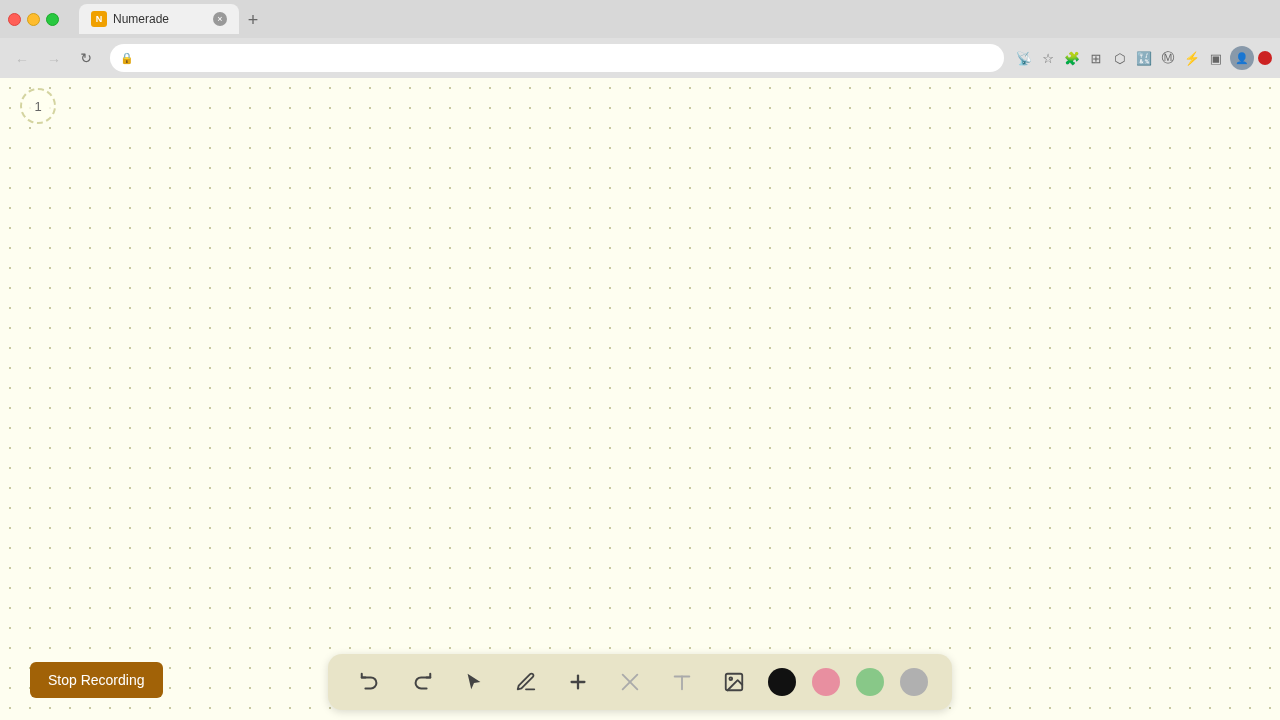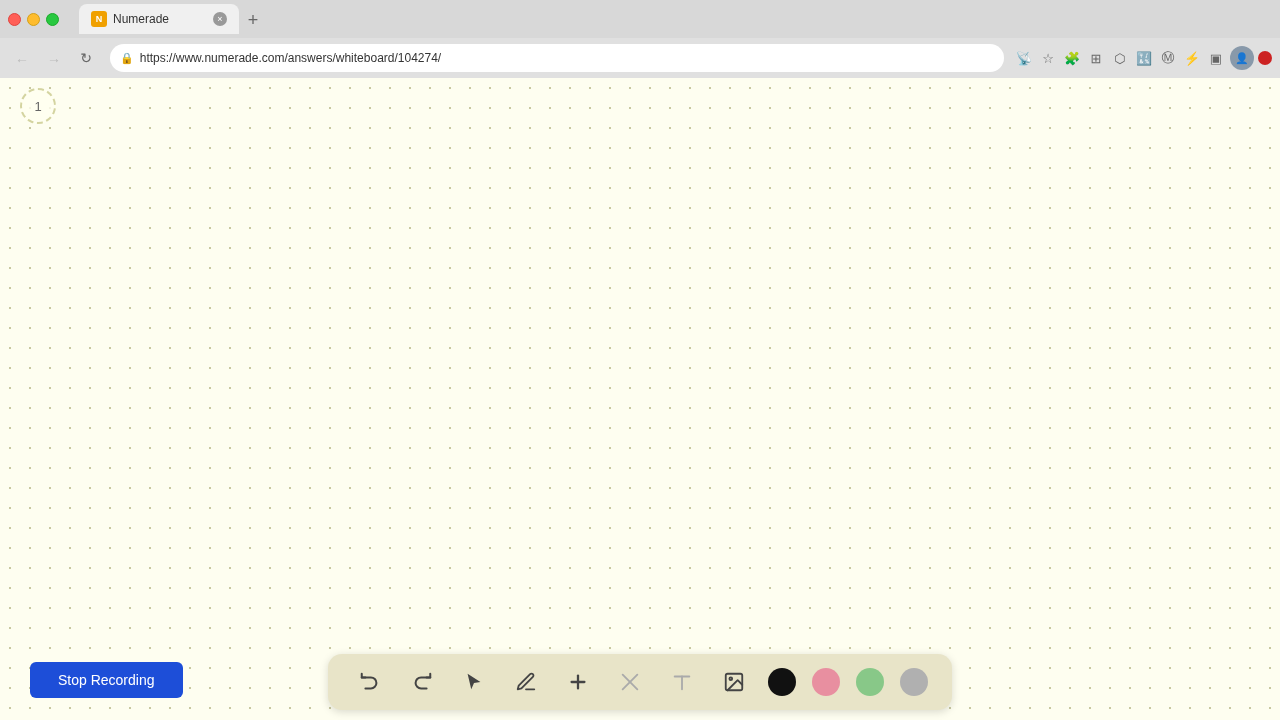--- a/index.html
+++ b/index.html
@@ -219,25 +219,25 @@
       font-size: 13px;
       color: #666;
       background: rgba(255,255,240,0.8);
     }
 
     
     .stop-recording-btn {
       position: absolute;
       bottom: 22px;
       left: 30px;
-      background: #1d4ed8;
+      background: #a16207;
       color: white;
       border: none;
       border-radius: 6px;
-      padding: 10px 28px;
+      padding: 10px 18px;
       font-size: 14px;
       font-weight: 500;
       cursor: pointer;
       white-space: nowrap;
     }
 
     
     .bottom-toolbar {
       position: absolute;
       bottom: 10px;
@@ -303,21 +303,20 @@
     </div>
   </div>
 
   <div class="toolbar">
     <button class="nav-btn disabled">←</button>
     <button class="nav-btn disabled">→</button>
     <button class="nav-btn">↻</button>
 
     <div class="address-bar">
       <span class="lock-icon">🔒</span>
-      <span class="address-text">https://www.numerade.com/answers/whiteboard/104274/</span>
     </div>
 
     <div class="toolbar-actions">
       <div class="toolbar-icon">📡</div>
       <div class="toolbar-icon">☆</div>
       <div class="toolbar-icon">🧩</div>
       <div class="toolbar-icon">⊞</div>
       <div class="toolbar-icon">⬡</div>
       <div class="toolbar-icon">🔣</div>
       <div class="toolbar-icon">Ⓜ</div>

